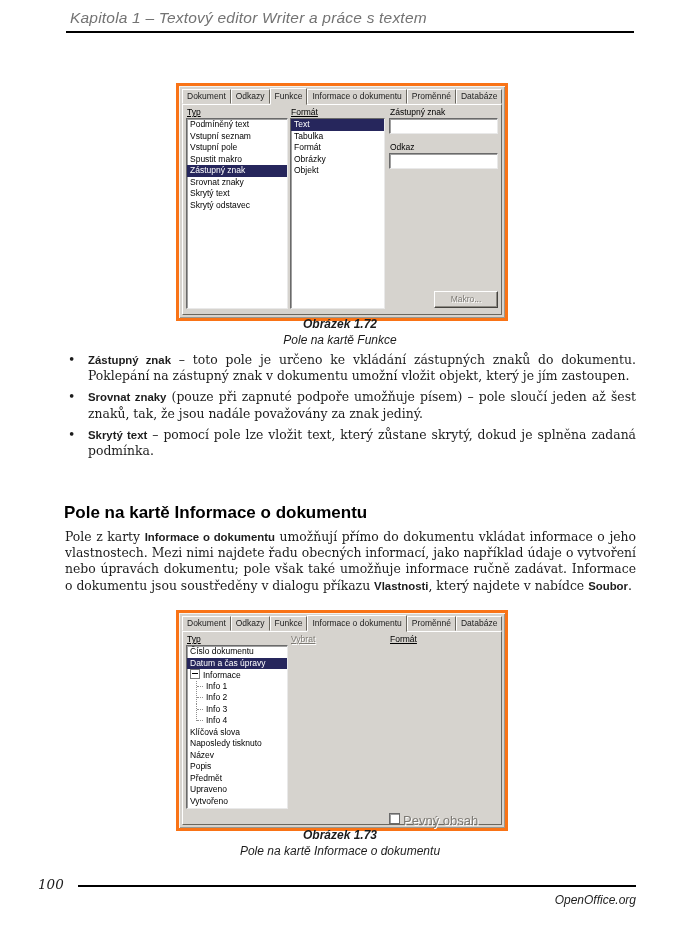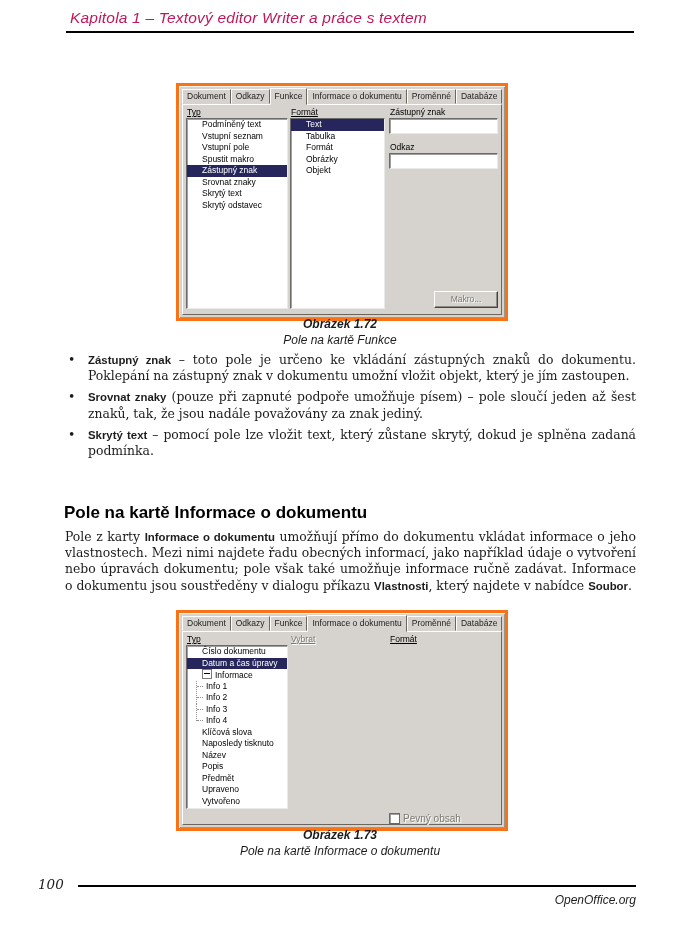--- a/index.html
+++ b/index.html
@@ -1,53 +1,53 @@
 <!DOCTYPE html>
 <html style="--dialog_bg: #d6d3ce; --selection: #26265c; --disabled_text: #7d7a74;"><head>
 <meta charset="utf-8">
 <style>
   html,body{margin:0;padding:0;}
   .page{position:relative;width:700px;height:944px;background:#ffffff;overflow:hidden;
         font-family:"DejaVu Serif",serif;color:#1c1c1c;}
 
   
   .chapter-title{position:absolute;left:70px;top:9px;font-family:"Liberation Sans",sans-serif;
-    font-style:italic;font-size:15.5px;letter-spacing:.2px;color:#be185d;}
+    font-style:italic;font-size:15.5px;letter-spacing:.2px;color:#737373;}
   .chapter-rule{position:absolute;left:66px;top:31px;width:568px;height:2px;background:#000;}
 
   
   .dlg{position:absolute;background:var(--dialog_bg,#d6d3ce);border:3px solid #f97316;
        box-shadow:inset 1px 1px 0 #f4f3f0, inset -1px -1px 0 #9a978f;
        font-family:"Liberation Sans",sans-serif;}
   .tabbar{position:absolute;left:3px;top:2px;right:3px;height:16px;display:flex;align-items:flex-end;z-index:2;}
   .tab{height:13px;line-height:13px;padding:0 4px;font-size:8.5px;white-space:nowrap;
        background:var(--dialog_bg,#d6d3ce);border:1px solid;border-color:#ffffff #6a675f transparent #ffffff;}
   .tab.active{height:15px;line-height:15px;margin-bottom:-1px;border-bottom:1px solid var(--dialog_bg,#d6d3ce);z-index:3;}
   .panel{position:absolute;left:3px;top:18px;right:3px;bottom:3px;
          border:1px solid;border-color:#ffffff #6a675f #6a675f #ffffff;}
   .lbl{position:absolute;top:2px;font-size:8.5px;color:#000;white-space:nowrap;}
   .u{text-decoration:underline;}
   .dis{color:#7d7a74;text-shadow:1px 1px 0 #ffffff;}
   .list{position:absolute;background:#fff;border:1px solid;border-color:#6a6a6a #e9e9e9 #e9e9e9 #6a6a6a;
         box-shadow:inset 1px 1px 0 #9f9f9f;overflow:hidden;}
-  .row{height:11.5px;line-height:11.5px;font-size:8.5px;padding-left:15px;white-space:nowrap;overflow:hidden;position:relative;color:#000;}
+  .row{height:11.5px;line-height:11.5px;font-size:8.5px;padding-left:3px;white-space:nowrap;overflow:hidden;position:relative;color:#000;}
   .row.sel{background:var(--selection,#26265c);color:#fff;}
   .input{position:absolute;height:14px;background:#fff;border:1px solid;
          border-color:#6a6a6a #e9e9e9 #e9e9e9 #6a6a6a;box-shadow:inset 1px 1px 0 #9f9f9f;}
   .btn{position:absolute;background:var(--dialog_bg,#d6d3ce);text-align:center;font-size:8.5px;line-height:14px;
        border:1px solid;border-color:#ffffff #45433f #45433f #ffffff;box-shadow:inset -1px -1px 0 #8f8c85;}
   .expander{display:inline-block;width:8px;height:8px;background:#fff;border:1px solid #7a7a7a;
             position:relative;margin-right:3px;vertical-align:-1px;}
   .expander::before{content:"";position:absolute;left:1px;right:1px;top:3px;border-top:1px solid #000;}
   .tl{padding-left:19px;}
   .tl::before{content:"";position:absolute;left:9px;top:-1px;bottom:0;border-left:1px dotted #8f8f8f;}
   .tl.last::before{bottom:auto;height:7px;}
   .tl::after{content:"";position:absolute;left:10px;top:5px;width:6px;border-top:1px dotted #8f8f8f;}
   .cb{position:absolute;width:9px;height:9px;background:#fff;border:1px solid #6a6a6a;box-shadow:inset 1px 1px 0 #9f9f9f;}
-  .cb-label{position:absolute;font-size:10px;}
+  .cb-label{position:absolute;font-size:13px;}
 
   
   .caption{position:absolute;left:110px;width:460px;text-align:center;
            font-family:"Liberation Sans",sans-serif;font-style:italic;}
   .cap-title{font-size:12px;font-weight:bold;line-height:15px;}
   .cap-sub{font-size:12px;line-height:16px;}
 
   
   .bullets{position:absolute;left:65px;top:352px;width:571px;}
   .bullet{position:relative;padding-left:23px;font-size:12.4px;line-height:16.2px;

